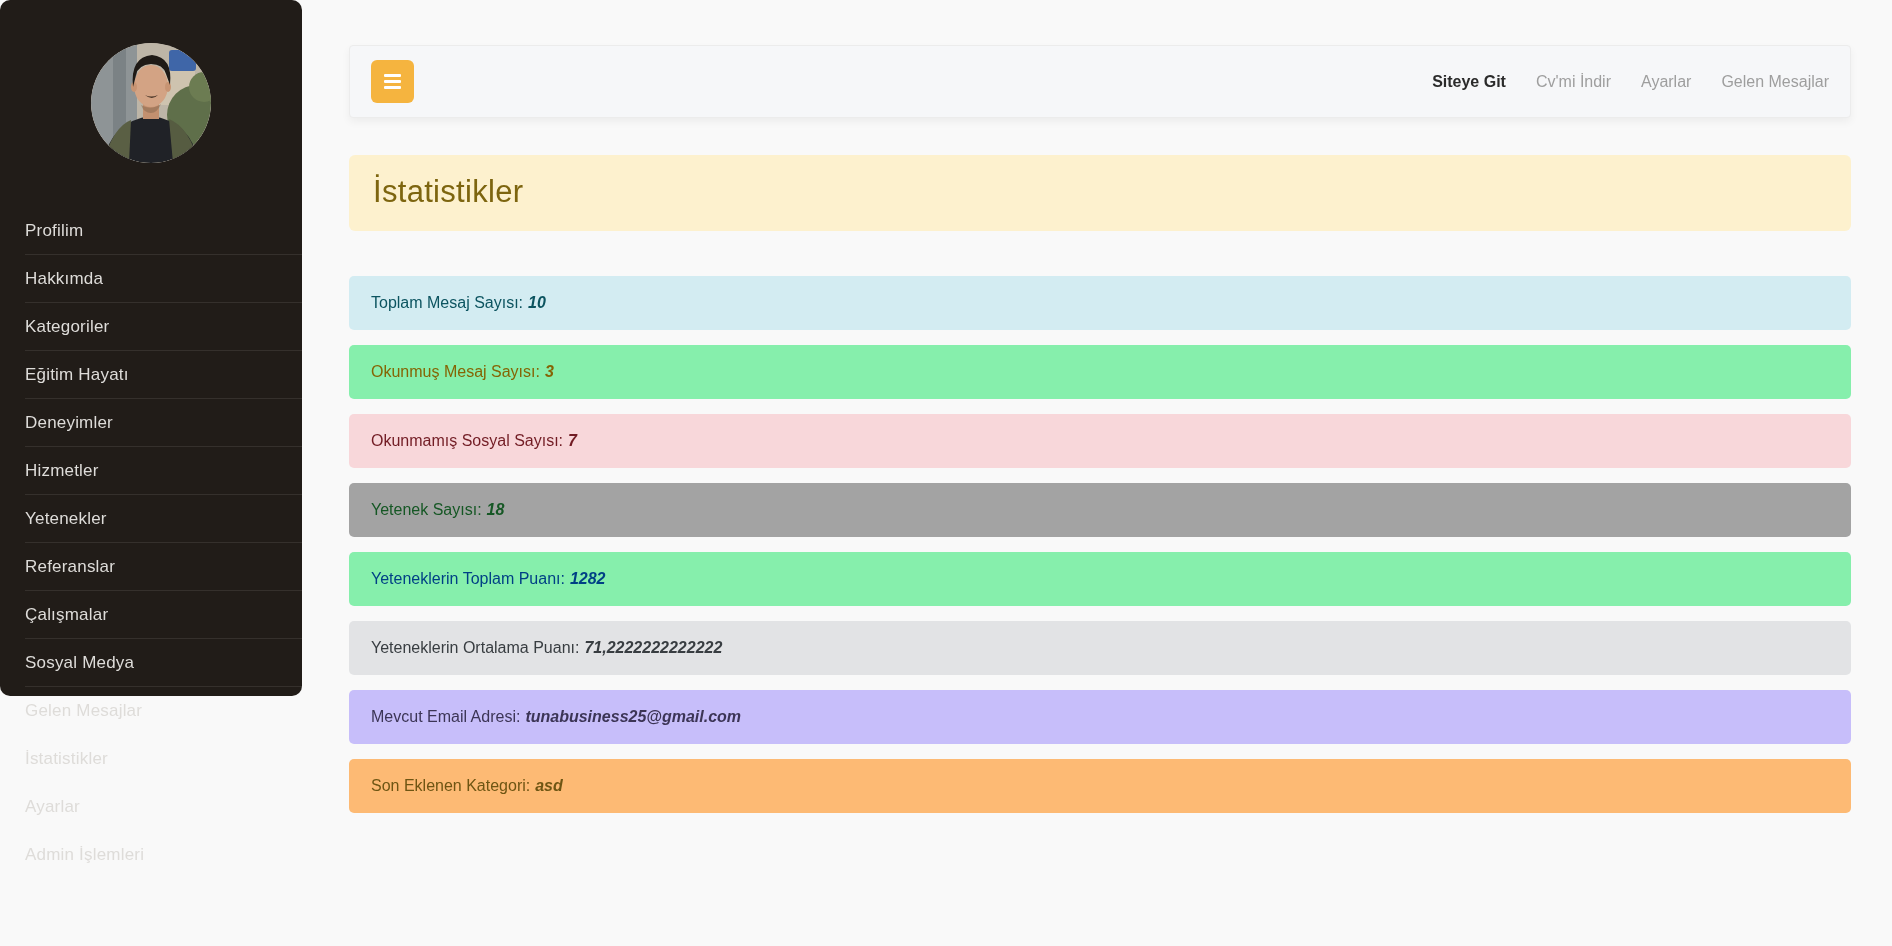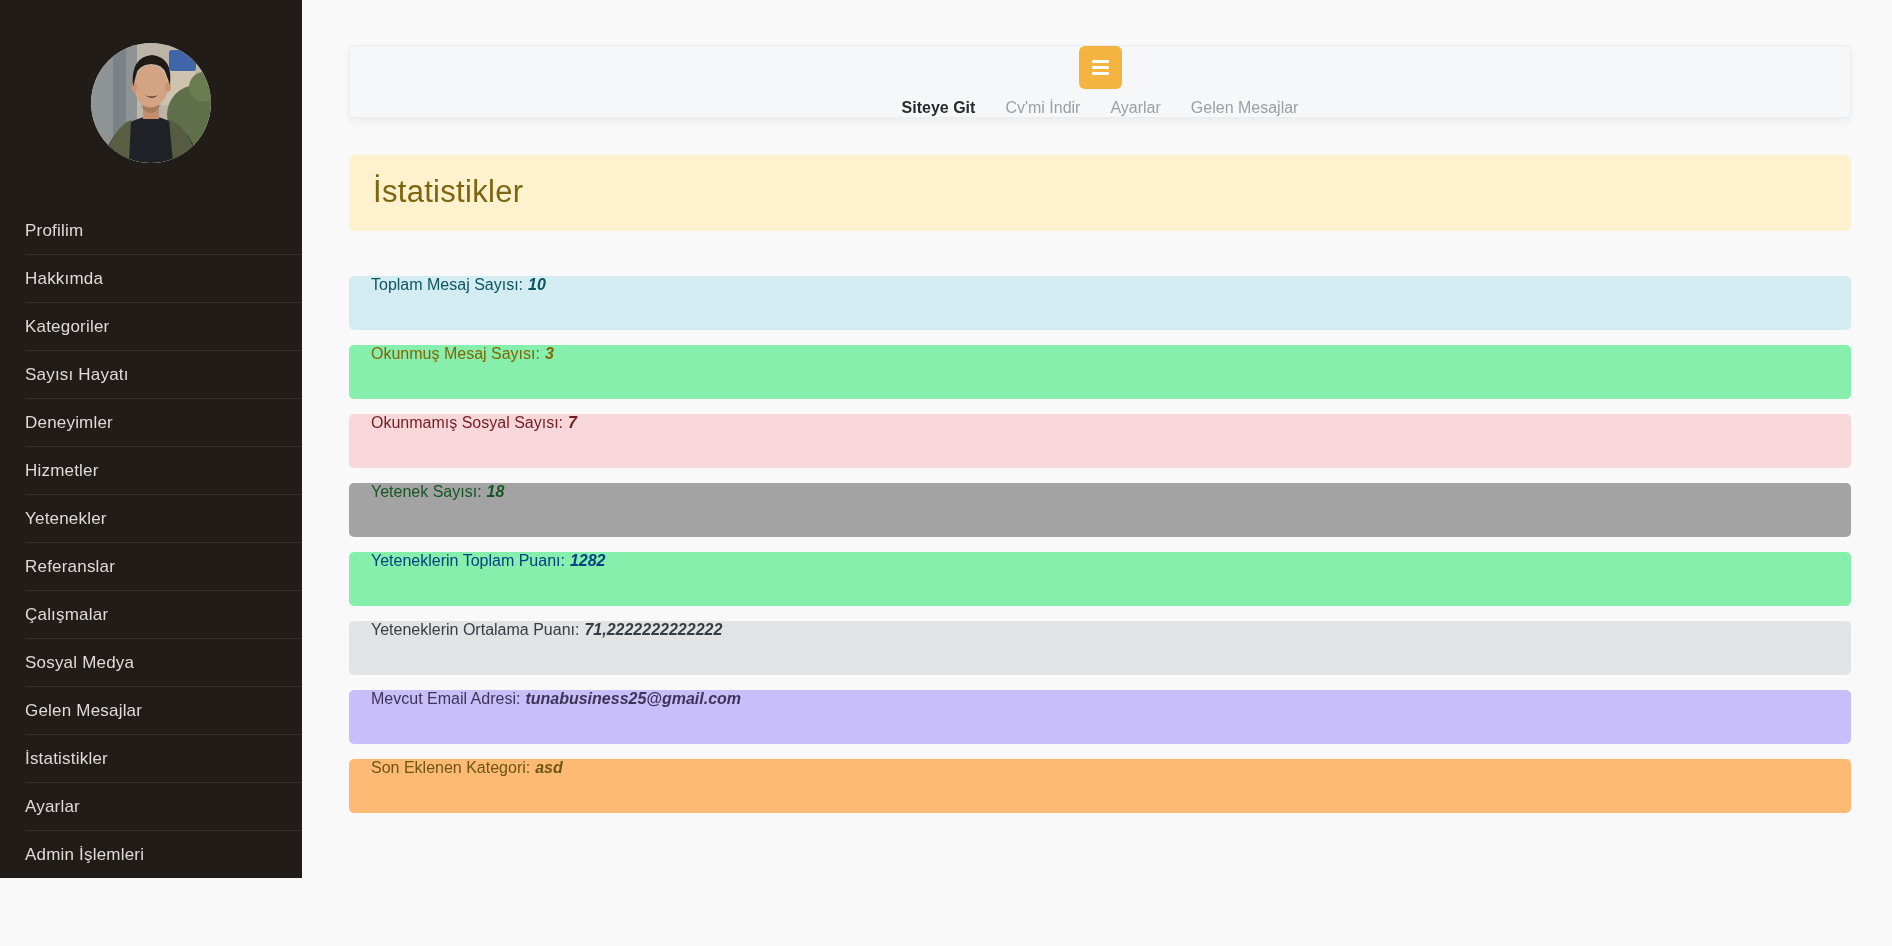--- a/index.html
+++ b/index.html
@@ -8,23 +8,24 @@
   body {
     width: 1892px; height: 946px;
     display: flex;
     font-family: "Liberation Sans", sans-serif;
     background: #f9f9f9;
     overflow: hidden;
   }
 
   
   .sidebar {
-    width: 302px; min-width: 302px; height: 878px;
+    width: 302px; min-width: 302px; height: 696px;
     background: #211c18;
     border-left: 4px solid #2c2critical;
+    border-radius: 10px;
   }
   .sidebar { border-left: 4px solid #2b2membr; } 
   .avatar-wrap {
     width: 120px; height: 120px;
     margin: 43px auto 0;
     border-radius: 50%;
     overflow: hidden;
     background: #b9b2a6;
   }
   .avatar-wrap svg { display: block; width: 120px; height: 120px; }
@@ -51,21 +52,20 @@
   .topbar {
     height: 73px;
     background: #f6f7f9;
     border: 1px solid #ececec;
     border-radius: 4px;
     box-shadow: 0 4px 8px rgba(0,0,0,0.05);
     display: flex;
     align-items: center;
     justify-content: space-between;
     padding: 0 21px;
-    flex-direction: column;
   }
   .hamburger-btn {
     width: 43px; height: 43px;
     border: none; border-radius: 6px;
     background: #f5b43f;
     display: flex; flex-direction: column;
     justify-content: center; align-items: center;
     gap: 3px;
     cursor: pointer;
   }
@@ -95,21 +95,21 @@
     font-weight: 500;
     letter-spacing: .3px;
   }
 
   .stats { margin-top: 45px; }
   .stat-row {
     height: 54px;
     border-radius: 5px;
     margin-bottom: 15px;
     display: flex;
-    align-items: flex-start;
+    align-items: center;
     padding: 0 22px;
     font-size: 16px;
   }
   .stat-value { font-weight: 700; margin-left: 5px; font-style: italic; }
 </style>
 </head>
 <body style="background: rgb(249, 249, 249);">
 
 <aside class="sidebar" style="background: rgb(33, 28, 24);">
   <div class="avatar-wrap">
@@ -138,21 +138,21 @@
         <path d="M42 44 Q39 14 61 12 Q82 14 79 42 L75 31 Q72 21 60 21 Q47 22 45 32 Z" fill="#1f1a16"></path>
         <path d="M54 52 Q60 55 67 52 Q61 58 54 52 Z" fill="#4a3527"></path>
         <path d="M50 62 Q60 68 70 61 Q66 70 60 70 Q53 70 50 62 Z" fill="#8a6a50" opacity="0.55"></path>
       </g>
     </svg>
   </div>
   <ul class="menu">
       <li class="menu-item">Profilim</li>
       <li class="menu-item">Hakkımda</li>
       <li class="menu-item">Kategoriler</li>
-      <li class="menu-item">Sayısı Hayatı</li>
+      <li class="menu-item">Eğitim Hayatı</li>
       <li class="menu-item">Deneyimler</li>
       <li class="menu-item">Hizmetler</li>
       <li class="menu-item">Yetenekler</li>
       <li class="menu-item">Referanslar</li>
       <li class="menu-item">Çalışmalar</li>
       <li class="menu-item">Sosyal Medya</li>
       <li class="menu-item">Gelen Mesajlar</li>
       <li class="menu-item">İstatistikler</li>
       <li class="menu-item">Ayarlar</li>
       <li class="menu-item">Admin İşlemleri</li>

